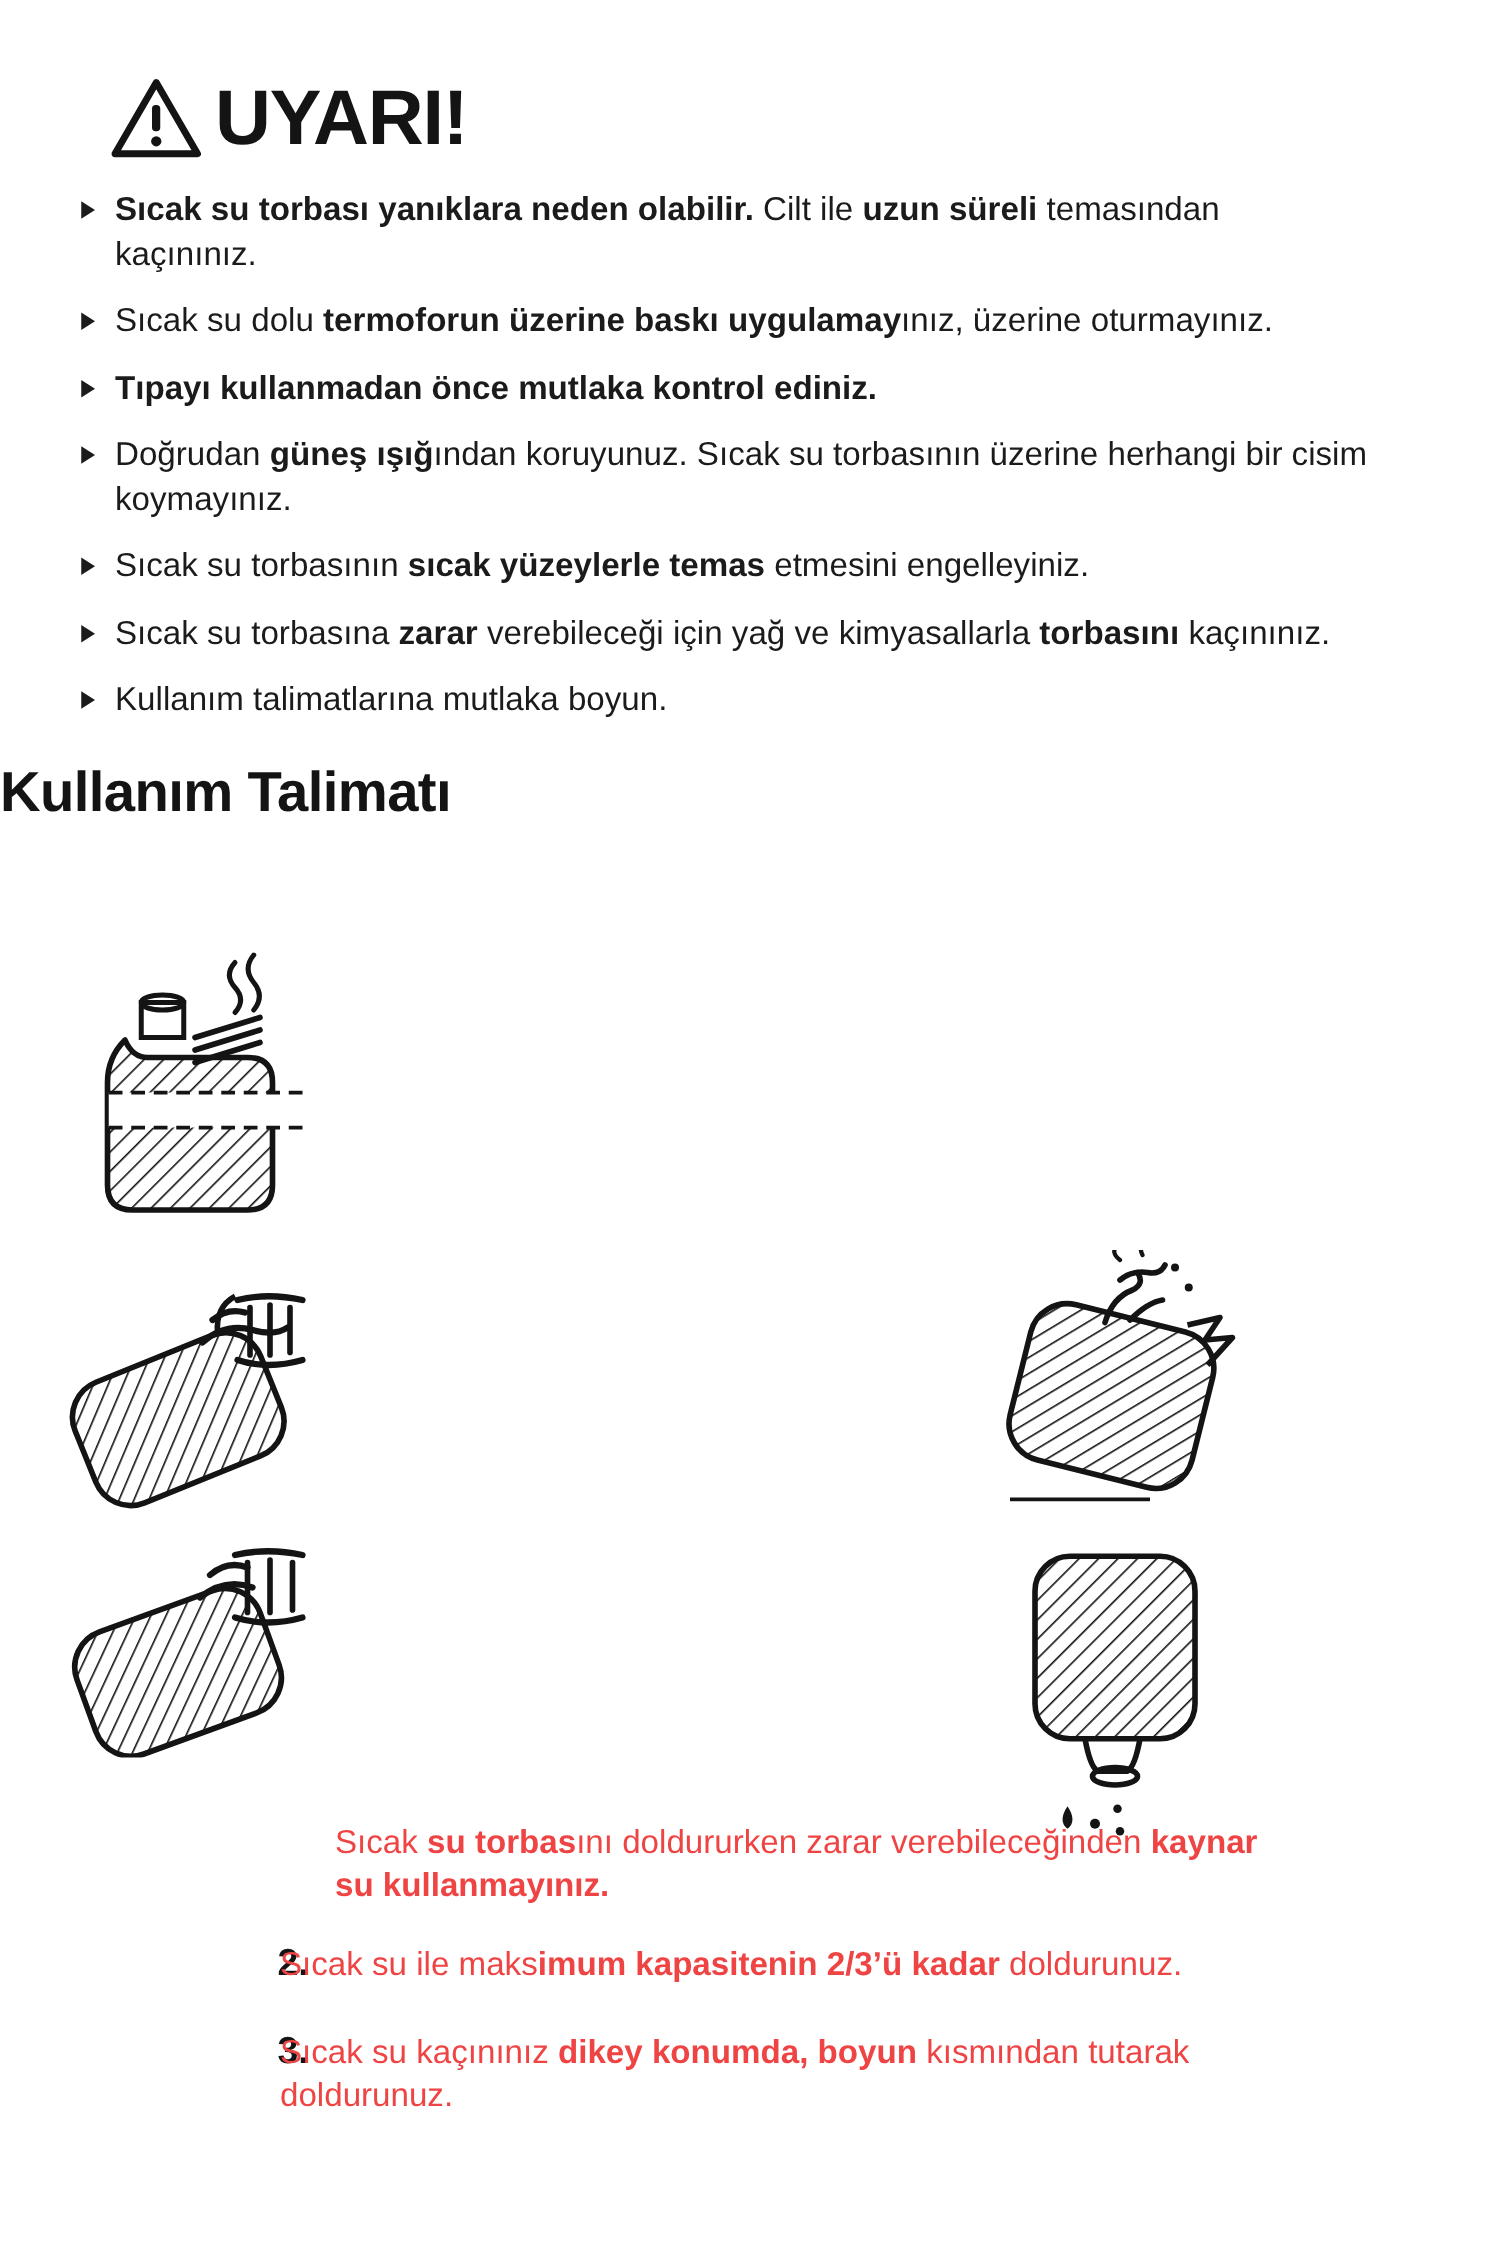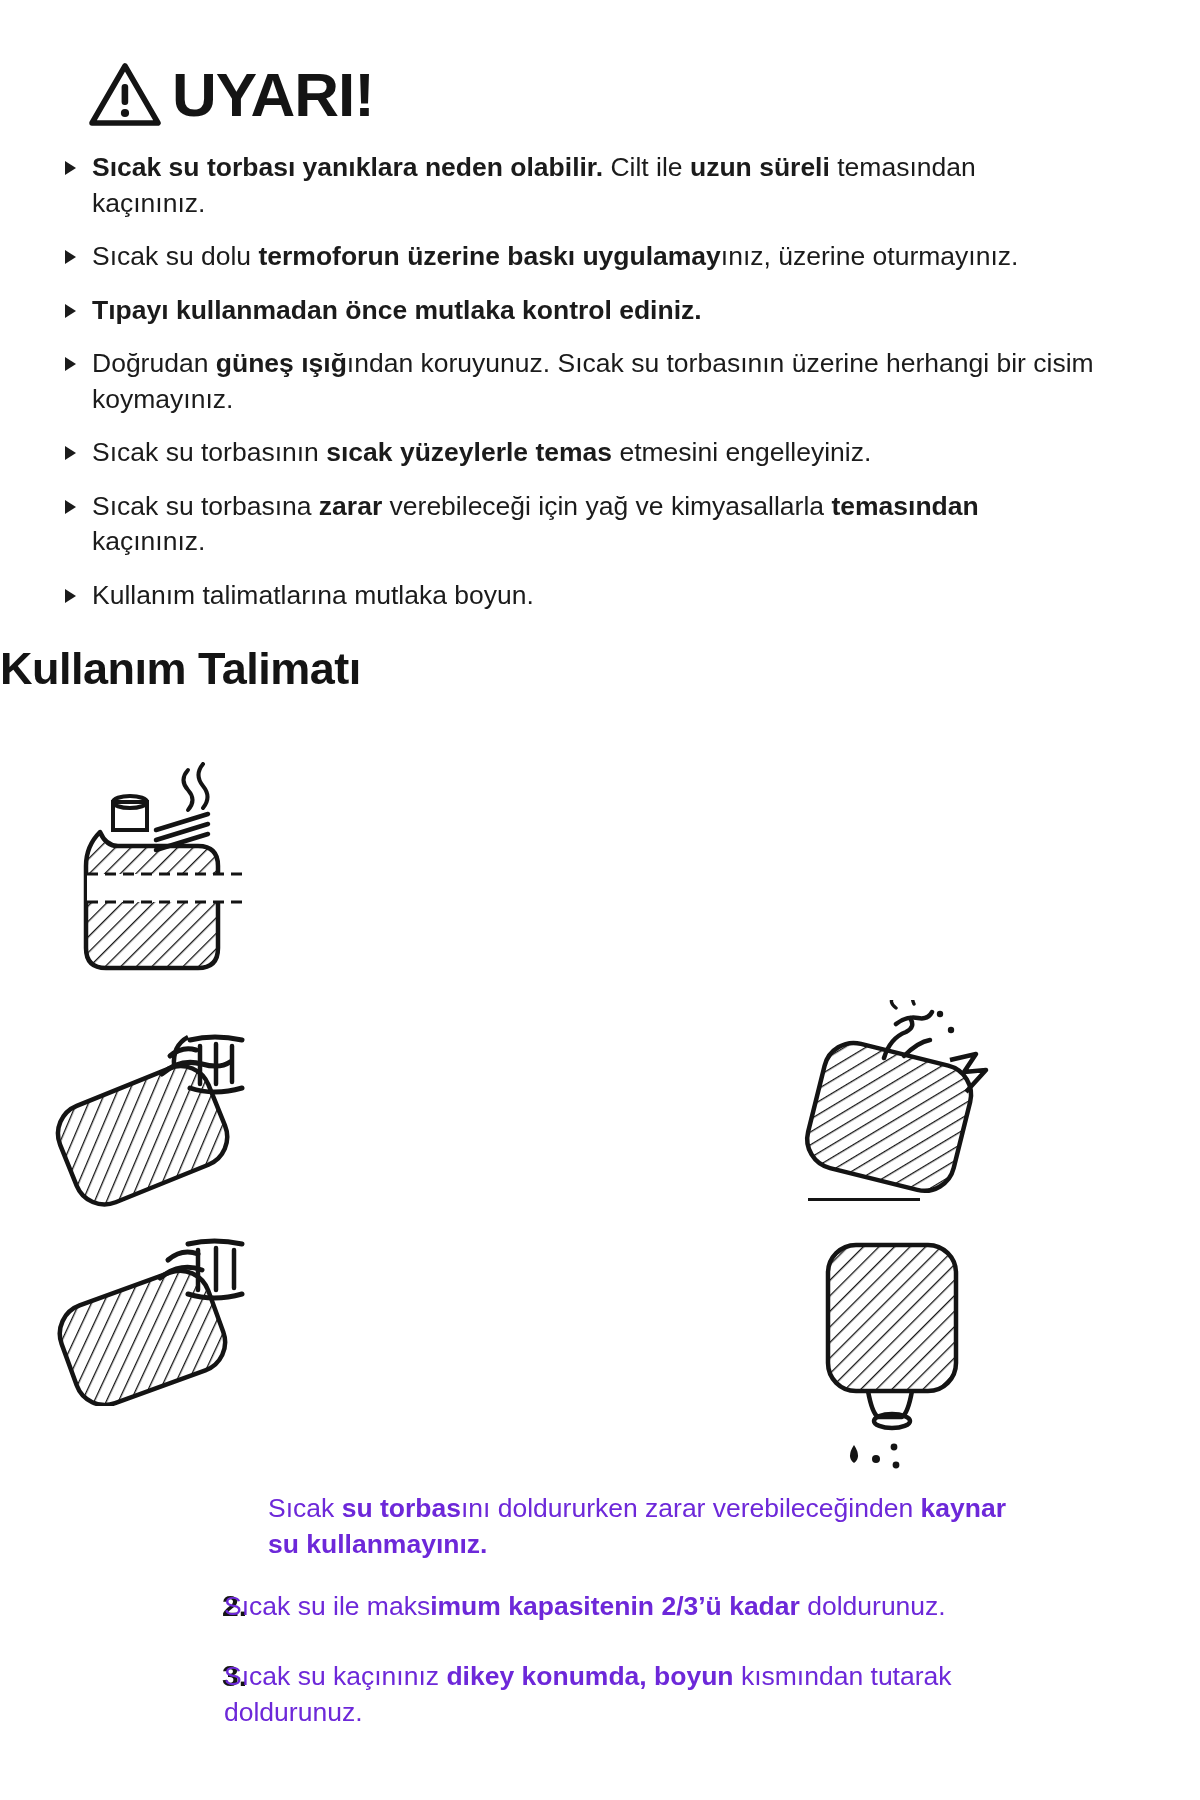--- a/index.html
+++ b/index.html
@@ -83,21 +83,21 @@
   }
 
   
   .instructions {
     position: relative;
     padding: 0 60px 0 62px;
   }
   .itext {
     font-size: 26.5px;
     line-height: 1.35;
-    color: #6d28d9;
+    color: #ef4444;
     padding-left: 10px;
   }
   .itext b { font-weight: 700; }
 
   
   .txt-1 { position: absolute; left: 258px; top: 782px; width: 740px; }
   .txt-2 { position: absolute; left: 214px; top: 880px; width: 790px; }
   .txt-3 { position: absolute; left: 214px; top: 950px; width: 790px; }
 
   .num-abs {
@@ -143,21 +143,21 @@
     </svg>
     <div class="warn-title">UYARI!</div>
   </div>
 
   <ul class="bullets" id="bullet-list">
       <li class="bullet"><span class="tri"></span><b>Sıcak su torbası yanıklara neden olabilir.</b><span> Cilt ile </span><b>uzun süreli</b><span> temasından kaçınınız.</span></li>
       <li class="bullet"><span class="tri"></span><span>Sıcak su dolu </span><b>termoforun üzerine baskı uygulamay</b><span>ınız, üzerine oturmayınız.</span></li>
       <li class="bullet all-bold"><span class="tri"></span><b>Tıpayı kullanmadan önce mutlaka kontrol ediniz.</b></li>
       <li class="bullet"><span class="tri"></span><span>Doğrudan </span><b>güneş ışığ</b><span>ından koruyunuz. Sıcak su torbasının üzerine herhangi bir cisim koymayınız.</span></li>
       <li class="bullet"><span class="tri"></span><span>Sıcak su torbasının </span><b>sıcak yüzeylerle temas</b><span> etmesini engelleyiniz.</span></li>
-      <li class="bullet"><span class="tri"></span><span>Sıcak su torbasına </span><b>zarar</b><span> verebileceği için yağ ve kimyasallarla </span><b>temasından</b><span> kaçınınız.</span></li>
+      <li class="bullet"><span class="tri"></span><span>Sıcak su torbasına </span><b>zarar</b><span> verebileceği için yağ ve kimyasallarla </span><b>torbasını</b><span> kaçınınız.</span></li>
       <li class="bullet"><span class="tri"></span><span>Kullanım talimatlarına mutlaka boyun.</span></li>
     </ul>
 
   <div class="section-title">Kullanım Talimatı</div>
 
   <div class="instructions">
 
     <div class="num-abs n2">2.</div>
     <div class="num-abs n3">3.</div>
 

